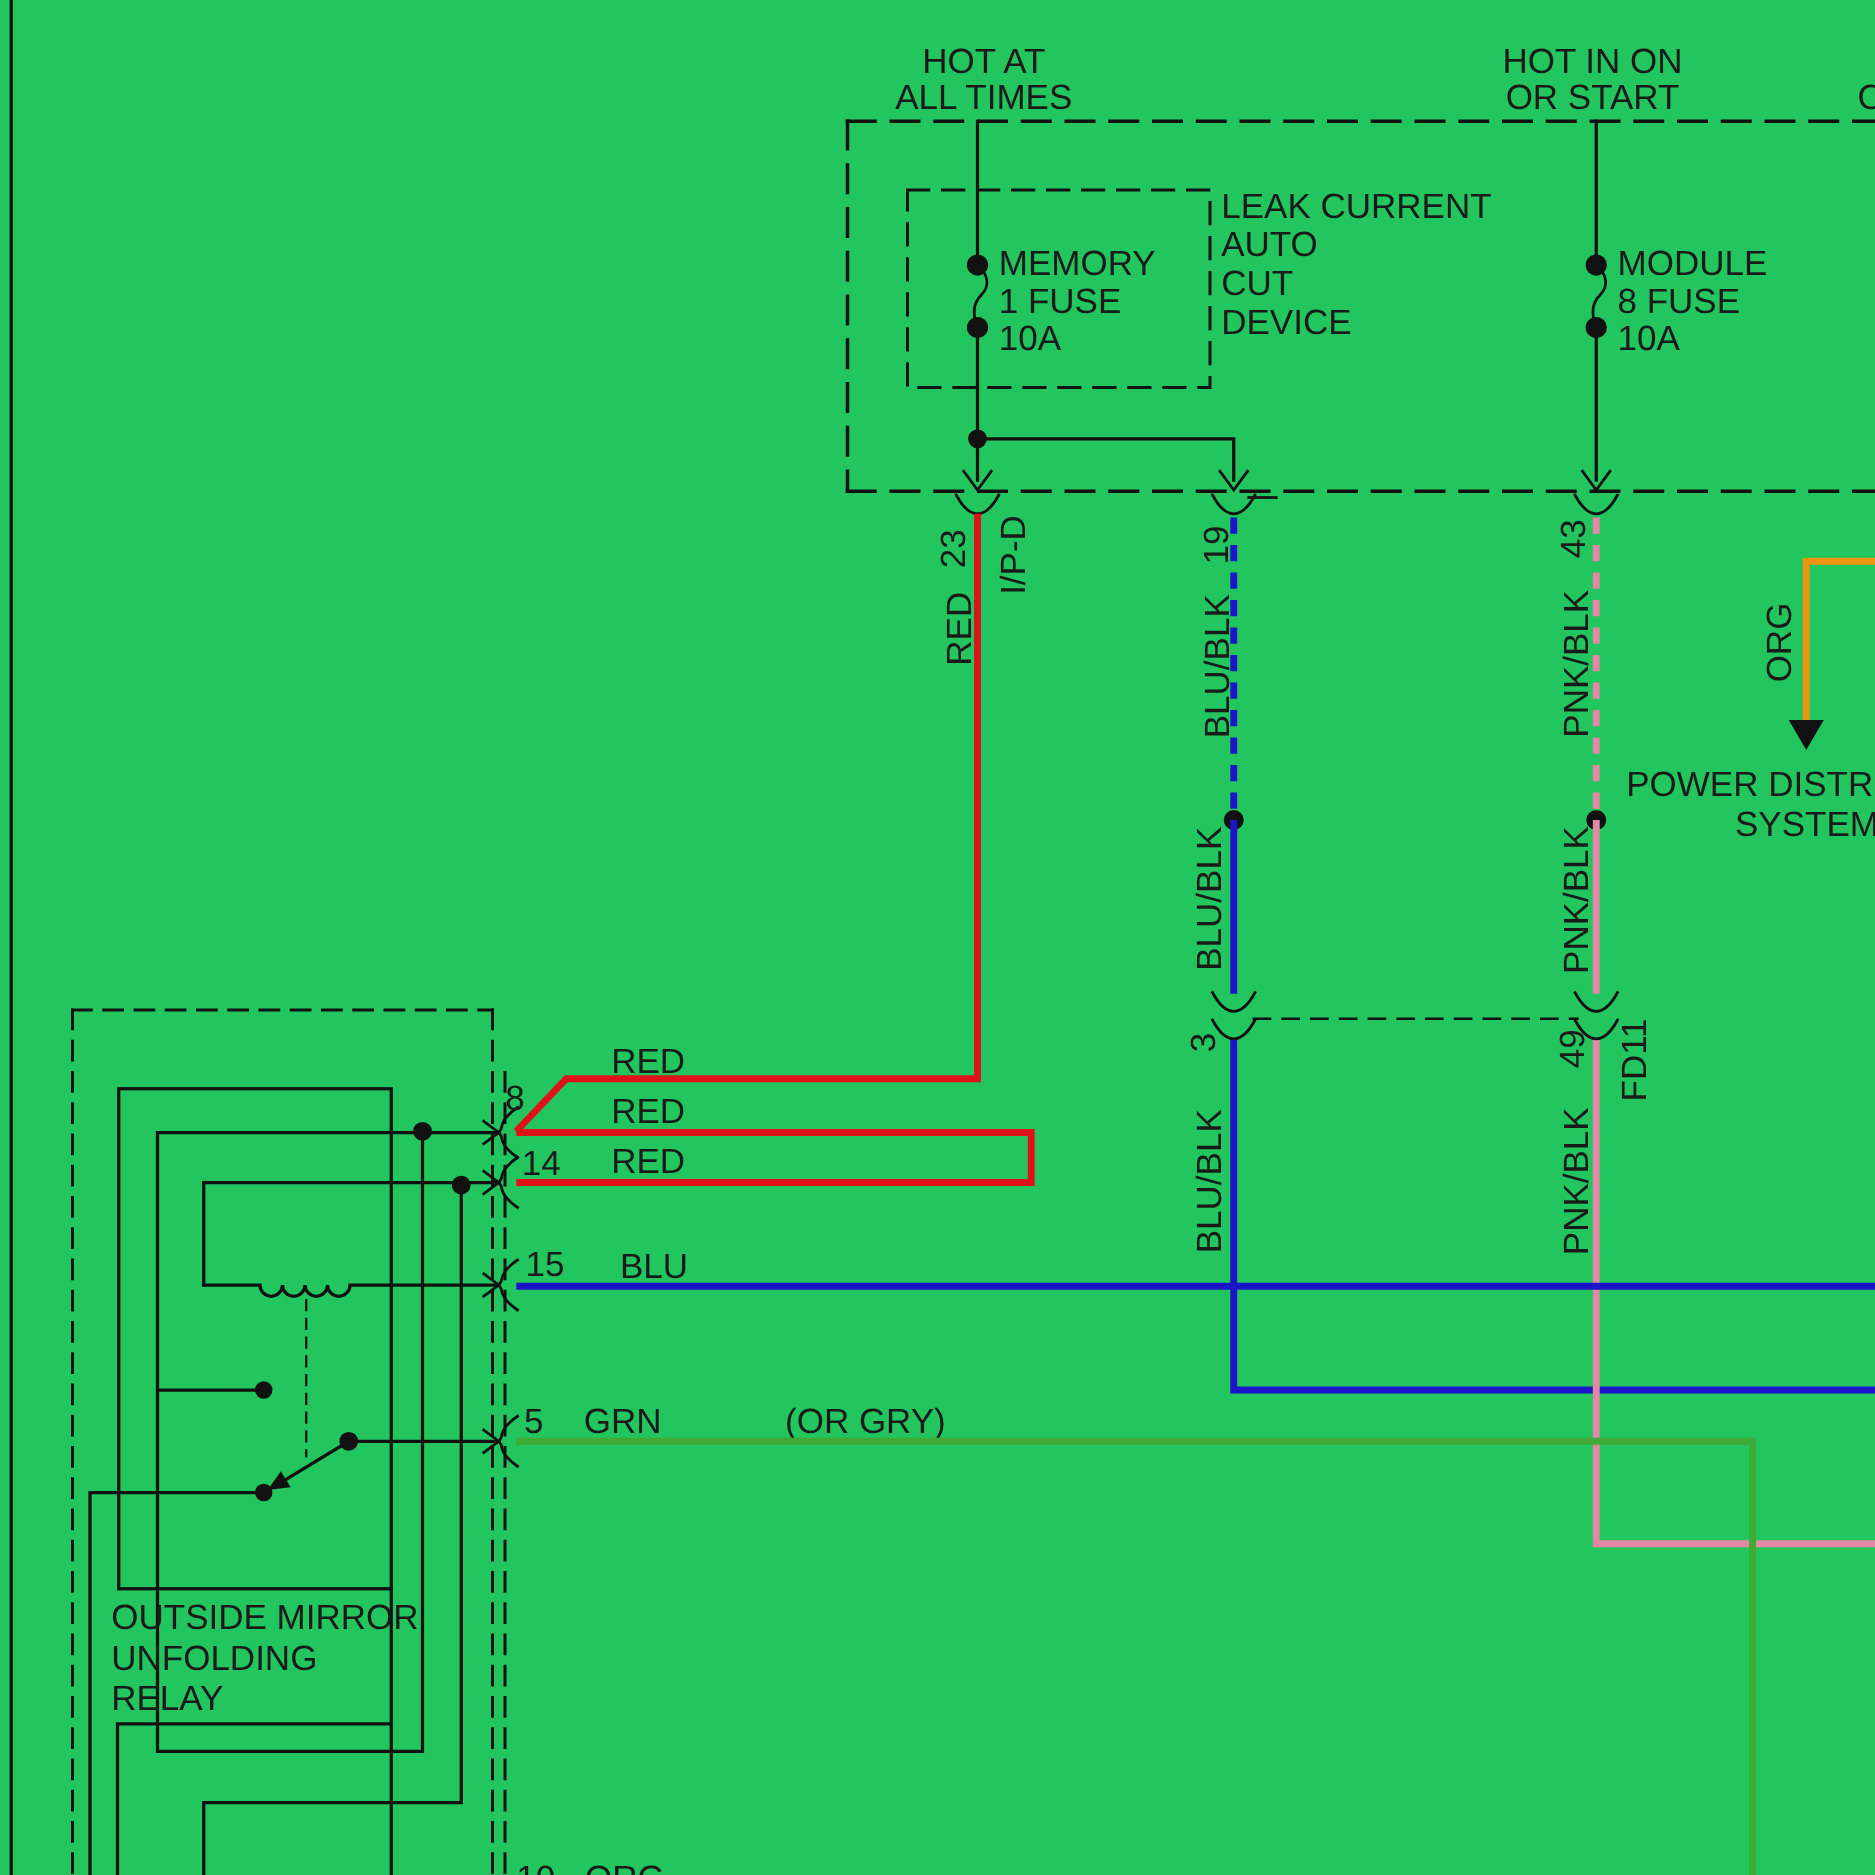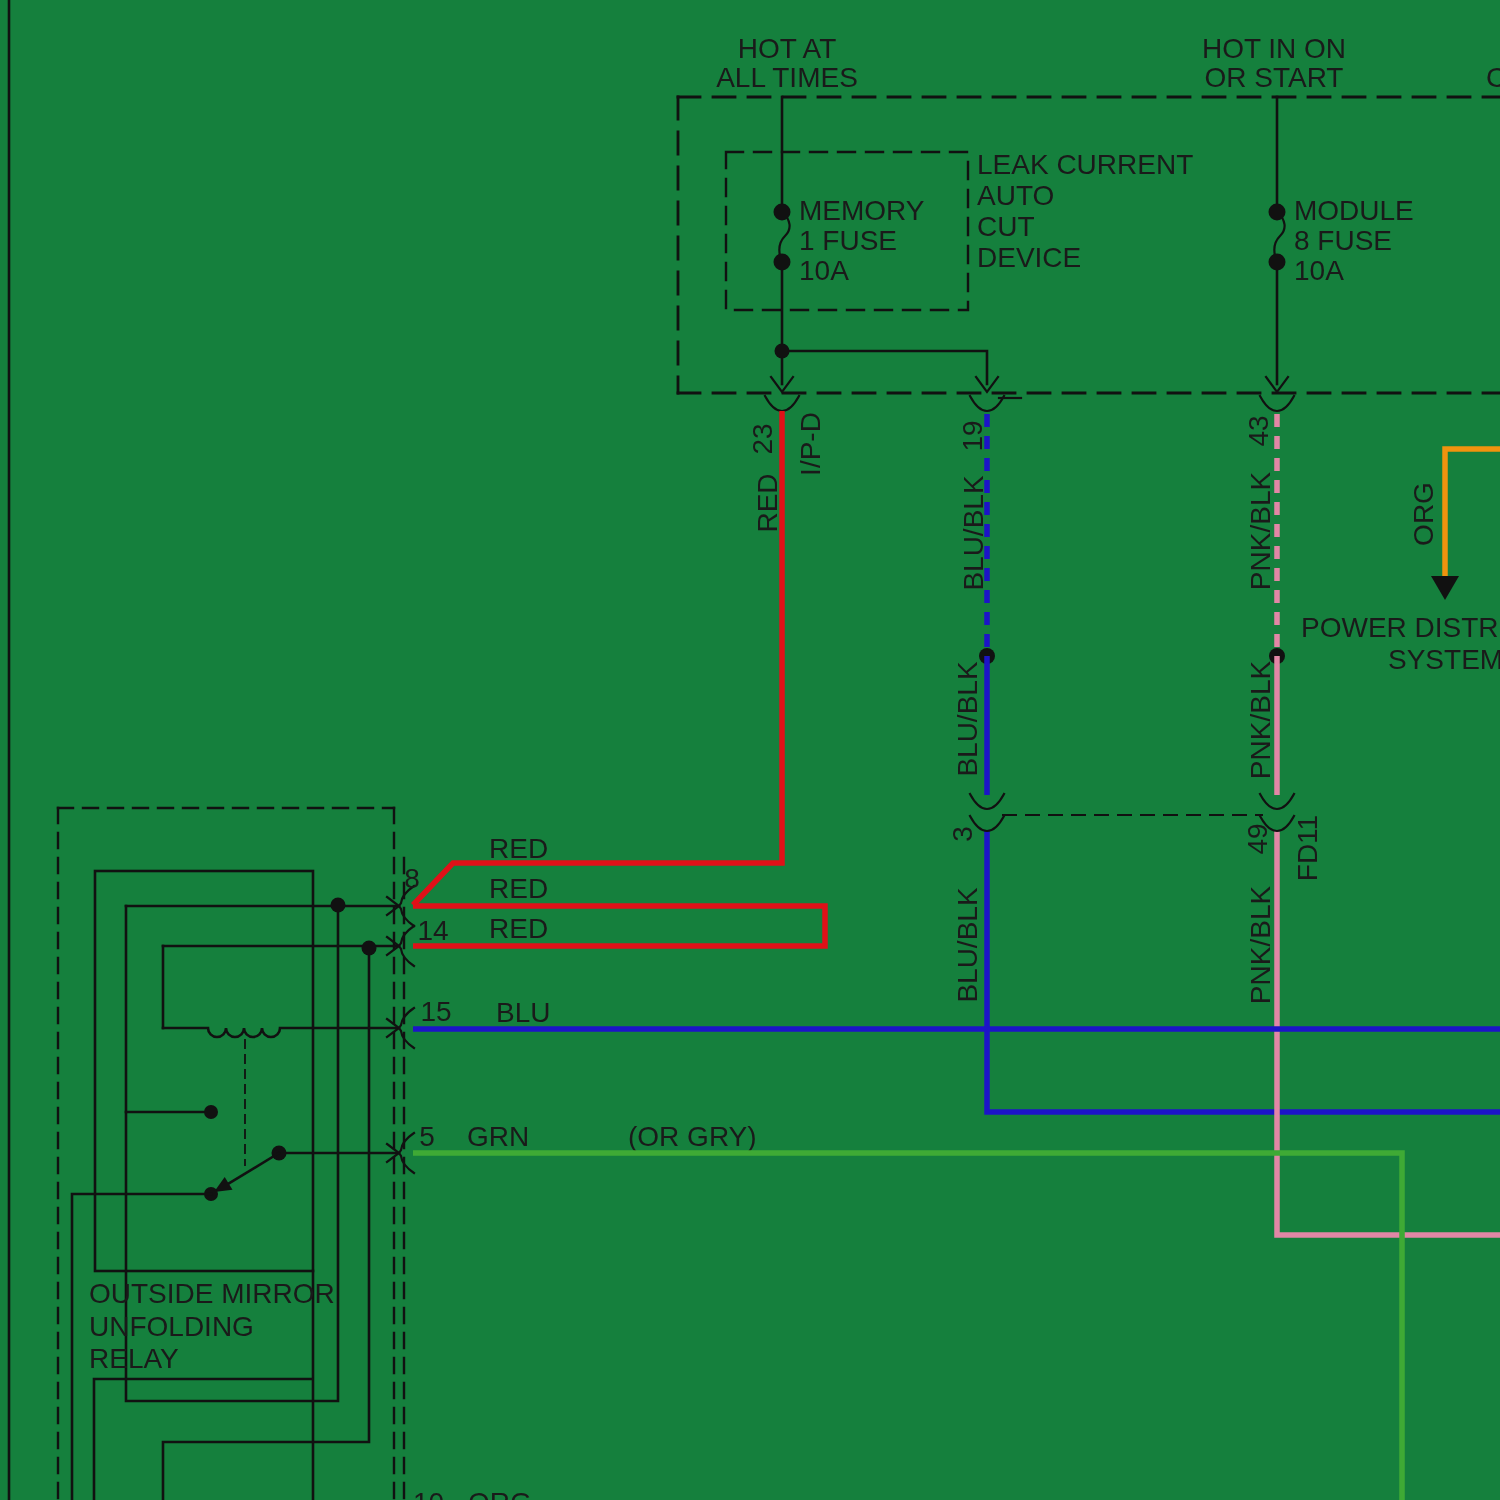--- a/index.html
+++ b/index.html
@@ -1,16 +1,16 @@
 <!DOCTYPE html>
 <html><head>
 <meta charset="utf-8">
 <style>
   html,body{margin:0;padding:0;background:#fff}
-  .stage{position:relative;width:1500px;height:1500px;background:#15803d;overflow:hidden}
+  .stage{position:relative;width:1500px;height:1500px;background:#22c55e;overflow:hidden}
   svg{display:block}
   text{font-family:"Liberation Sans",sans-serif;font-size:28px;fill:#1a1a1a}
   .mid{text-anchor:middle}
   .blk{stroke:#111;fill:none;stroke-width:2.6;stroke-linecap:square}
   .thin{stroke-width:2.2}
   .dashA{stroke-dasharray:22 13;stroke-width:2.8}
   .dashB{stroke-dasharray:17 11;stroke-width:2.4}
   .dashC{stroke-dasharray:15 10;stroke-width:2.4}
   .dashD{stroke-dasharray:13 10;stroke-width:2}
   .dashE{stroke-dasharray:8 7;stroke-width:1.8}

